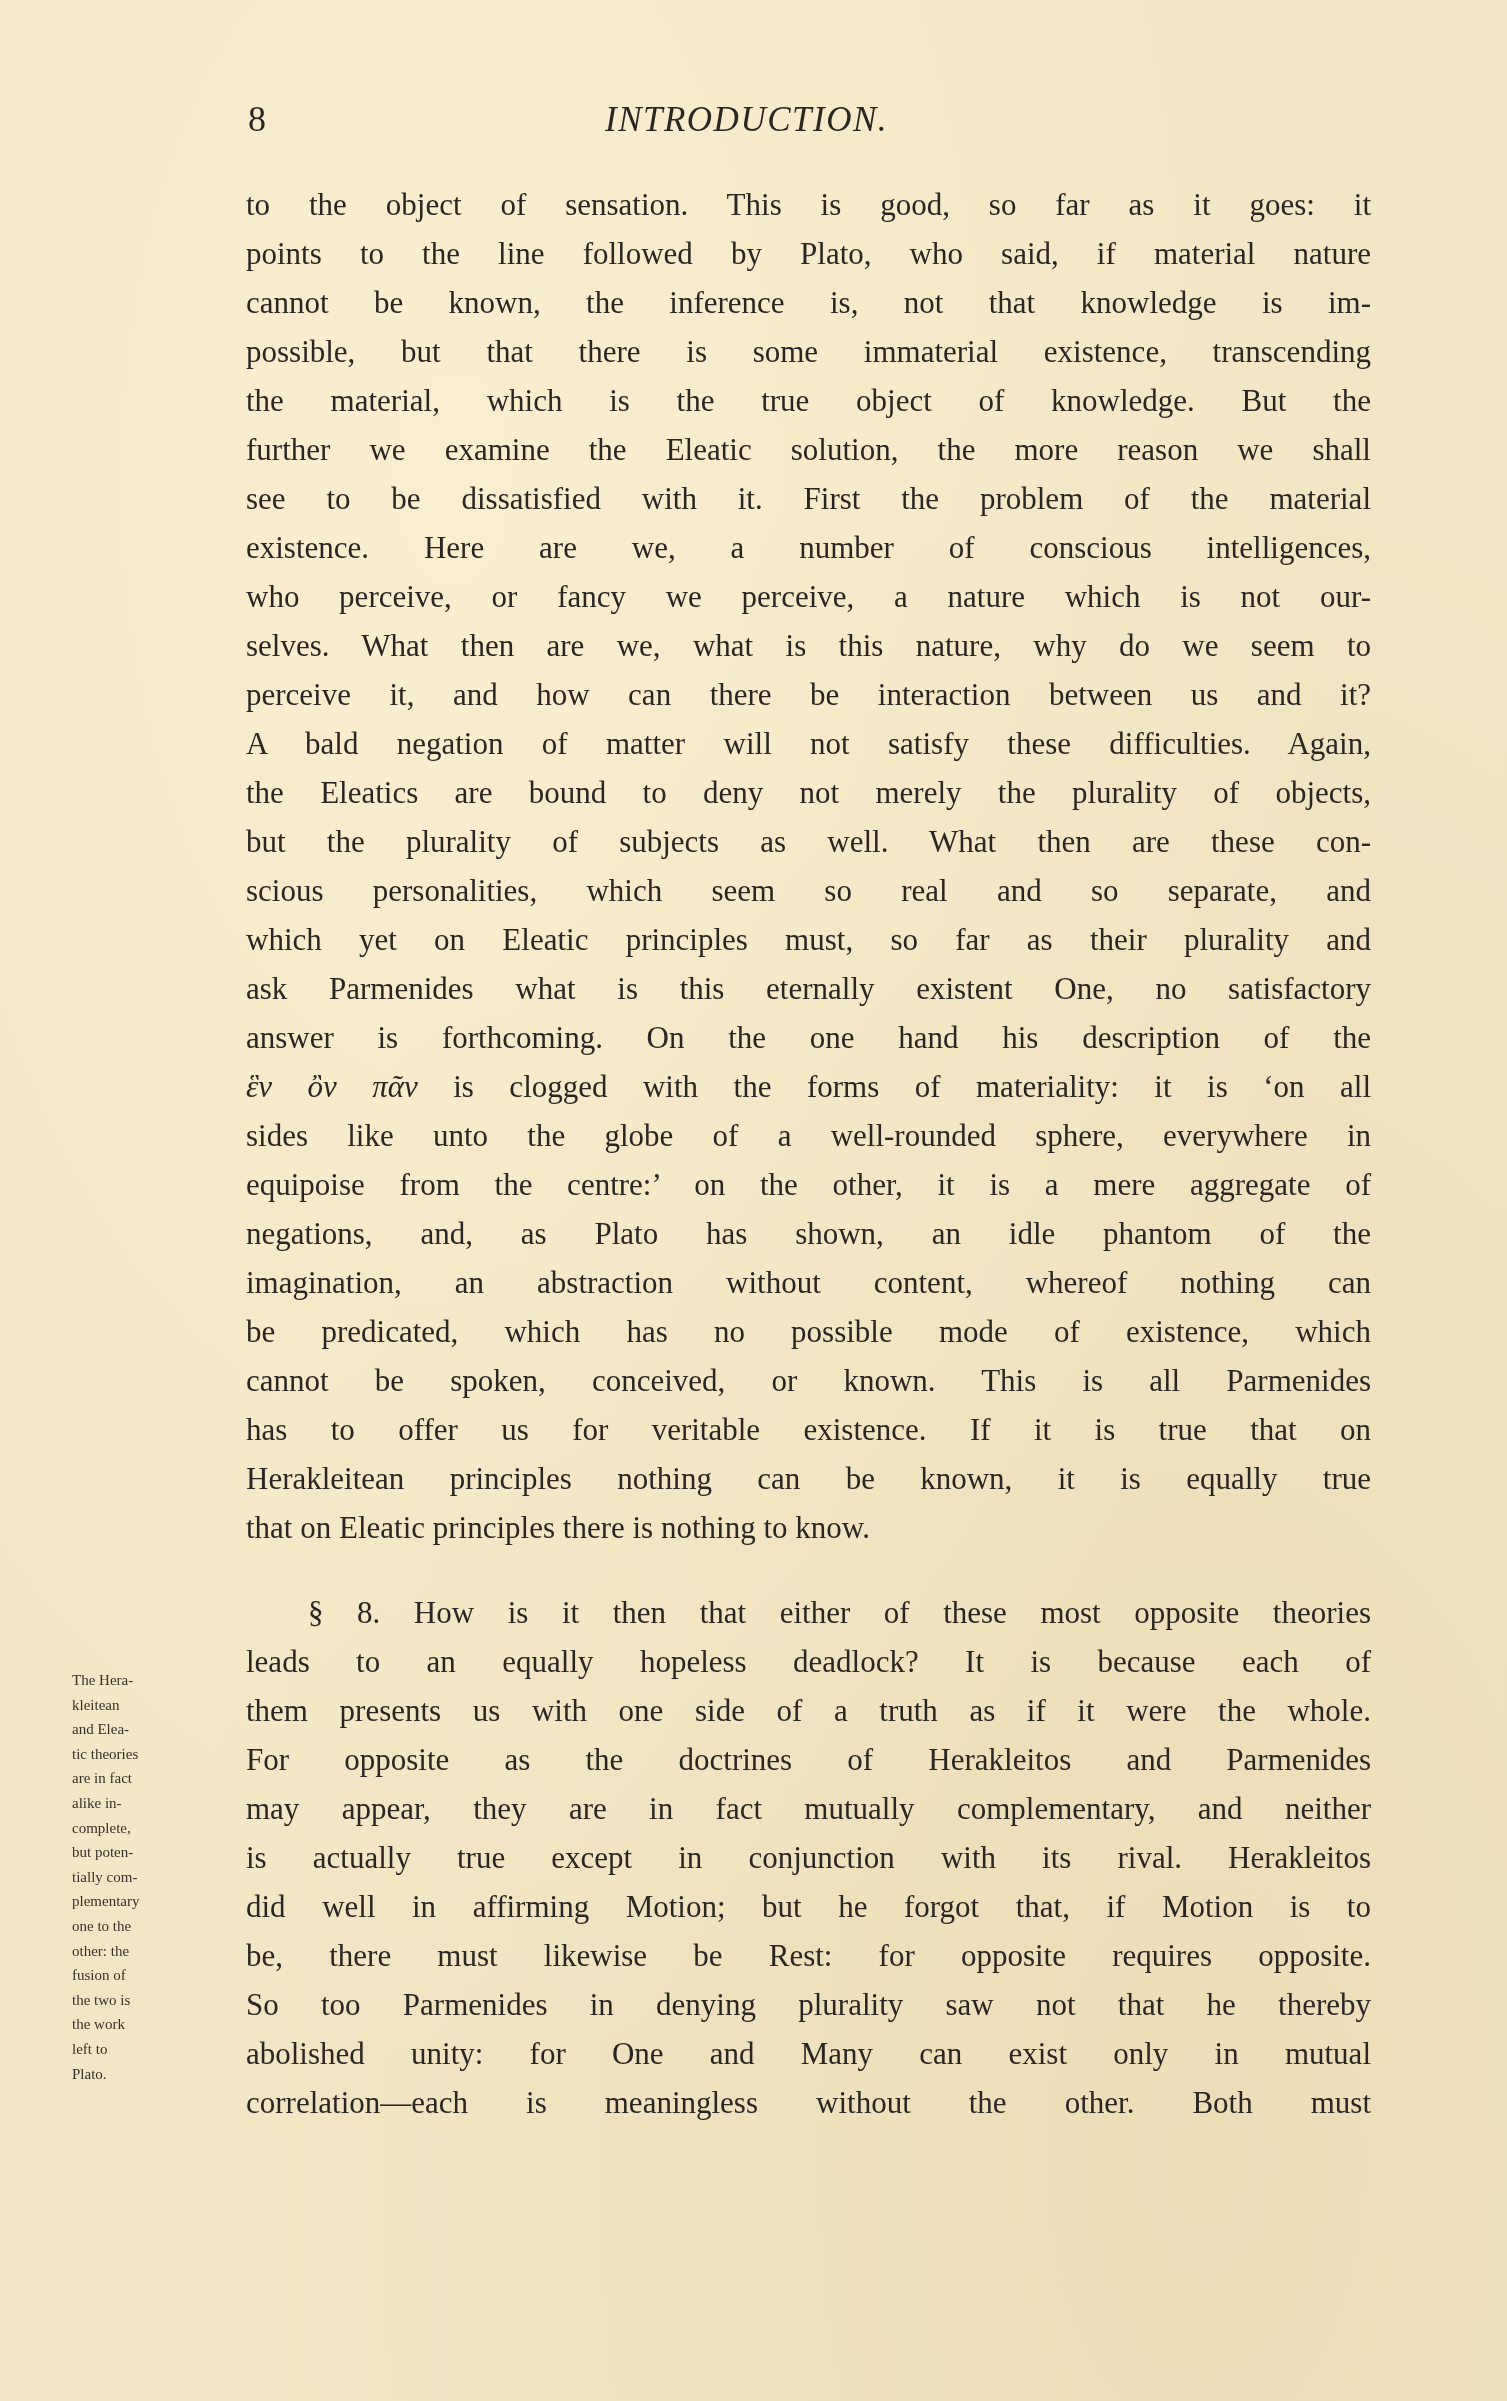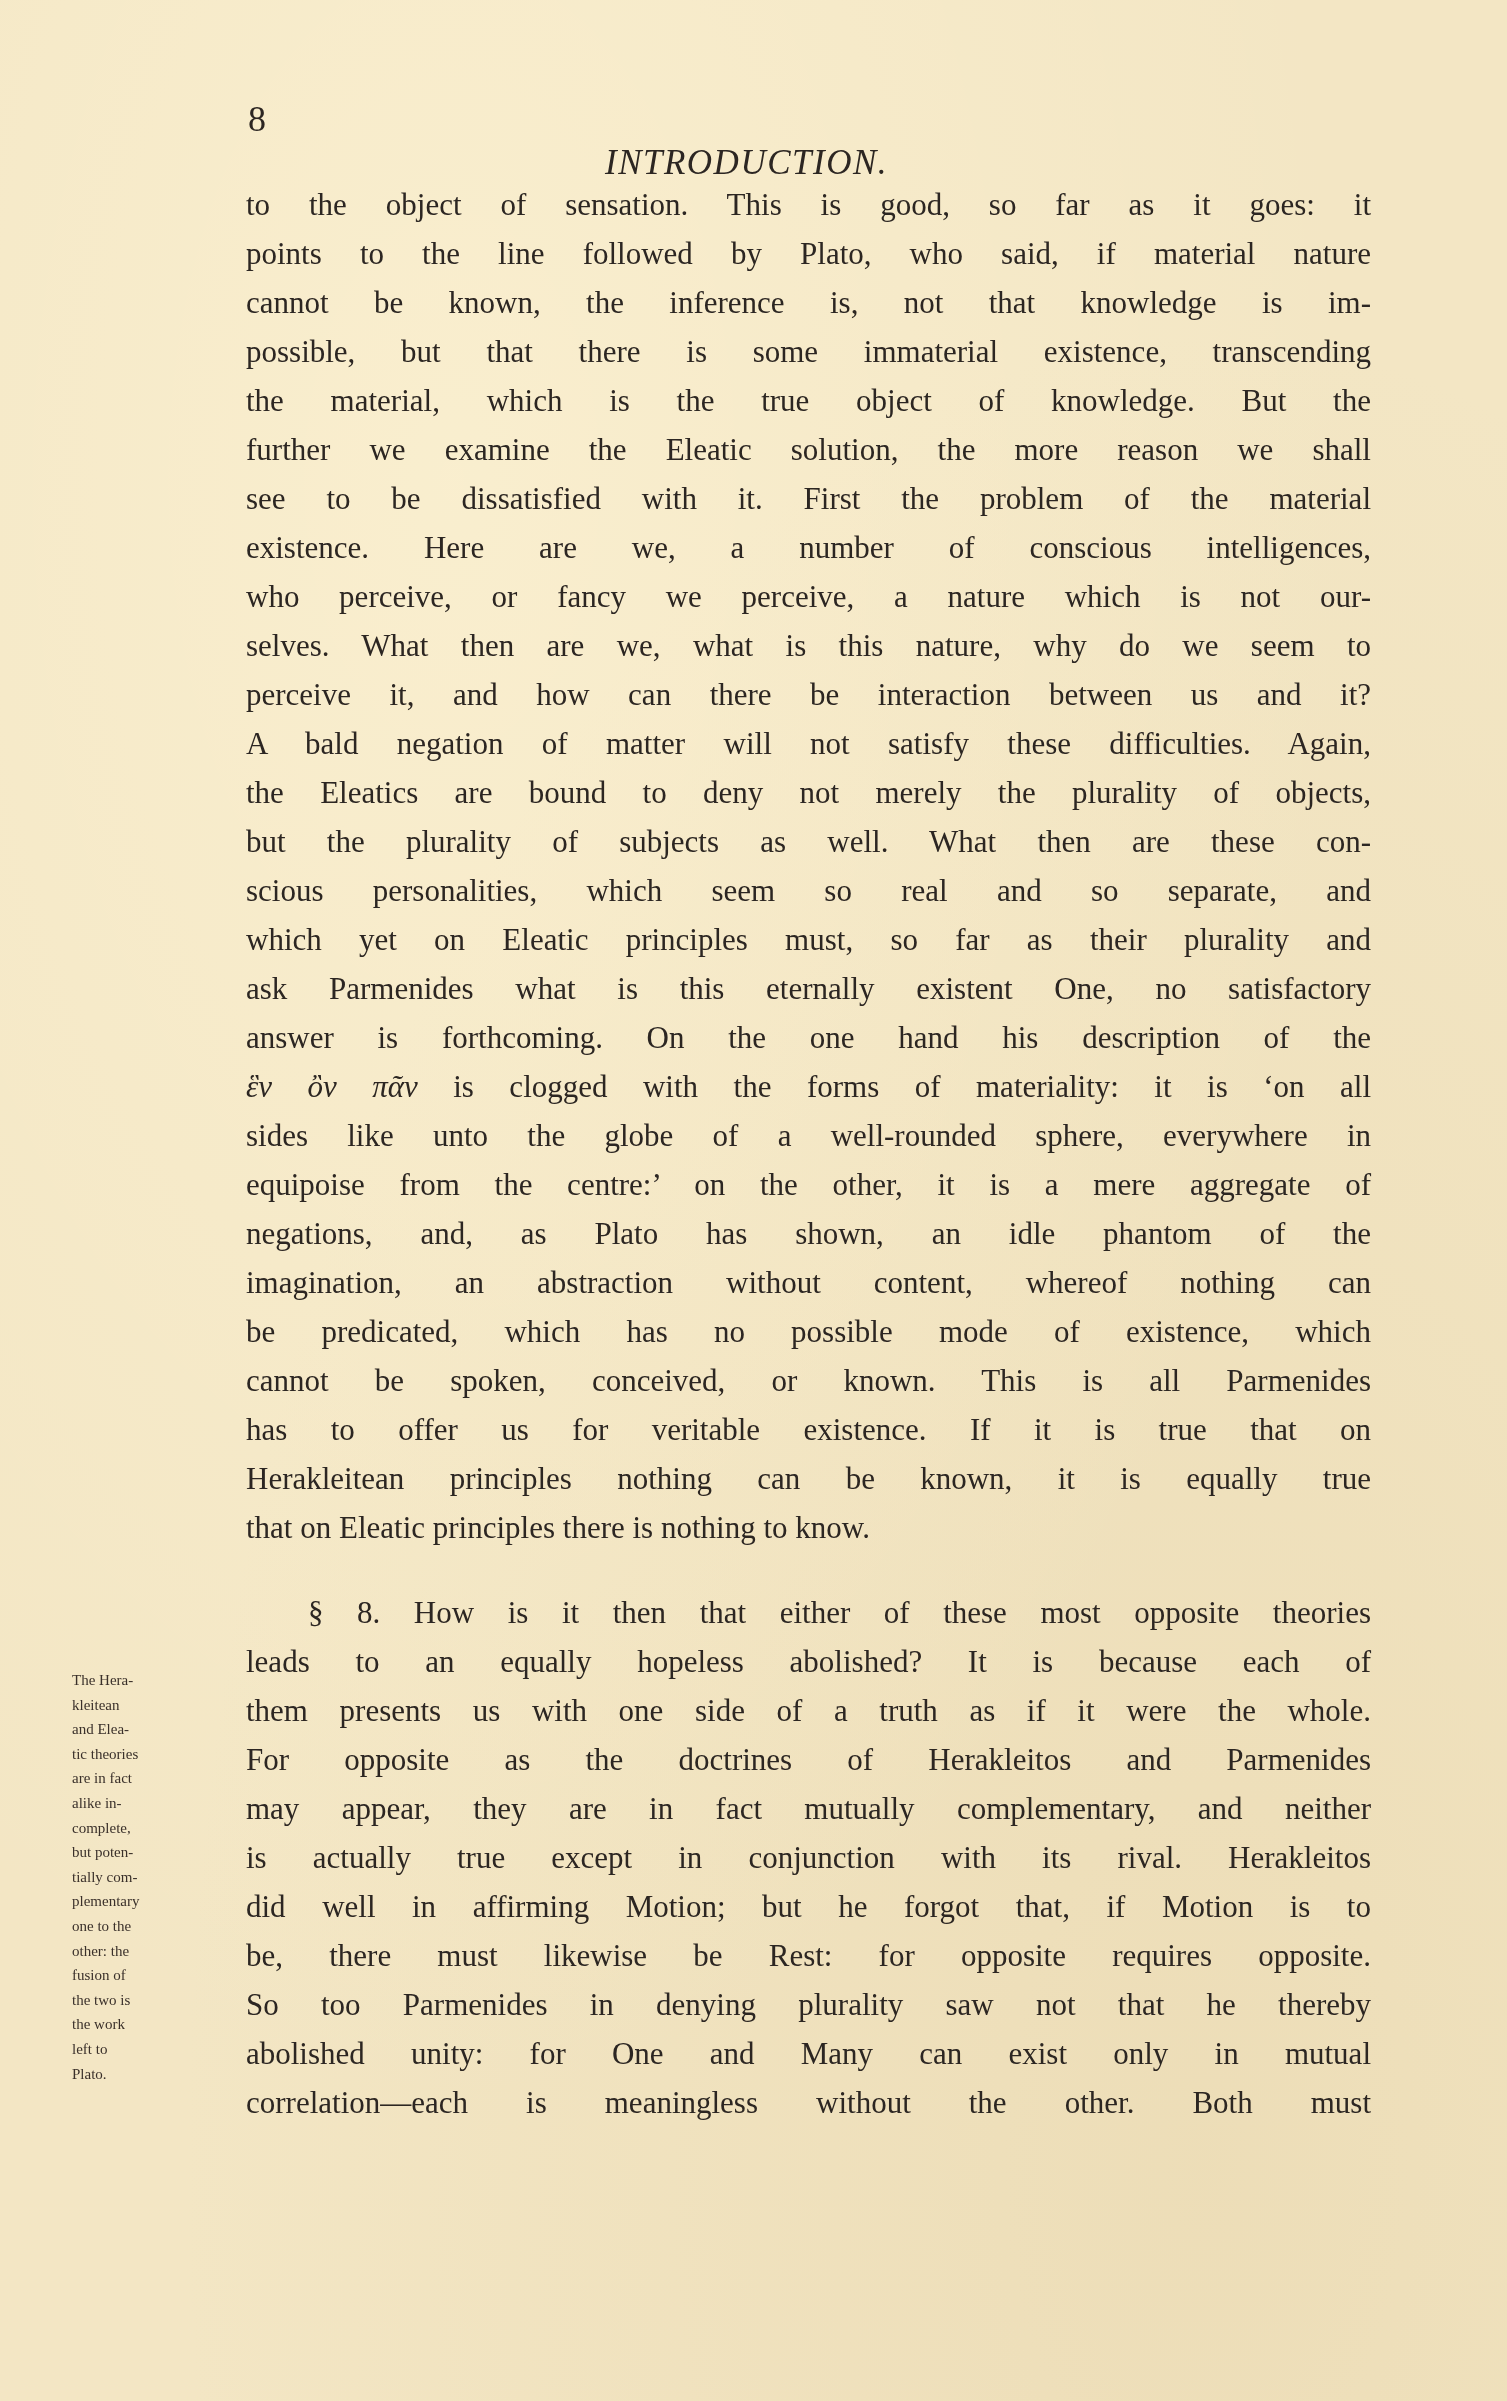--- a/index.html
+++ b/index.html
@@ -11,21 +11,21 @@
     position: relative; overflow: hidden;
     color: #2c2622;
     font-family: "Liberation Serif", "DejaVu Serif", serif;
   }
   .page-number {
     position: absolute; left: 248px; top: 97px;
     font-size: 36px; line-height: 45px;
   }
   .running-head {
     position: absolute; left: 605px; top: 97px;
-    font-size: 35px; line-height: 45px; font-style: italic; letter-spacing: 1.5px; margin-top: 43px;
+    font-size: 35px; line-height: 45px; font-style: italic; letter-spacing: 1.5px;
   }
   .body-text {
     position: absolute; left: 246px; top: 180px; width: 1125px;
   }
   .line {
     display: block; height: 49px; line-height: 49px;
     font-size: 31px; white-space: nowrap;
     text-align: justify; text-align-last: justify;
   }
   .line.last { text-align-last: left; }
@@ -66,21 +66,21 @@
   <span class="line">sides like unto the globe of a well-rounded sphere, everywhere in</span>
   <span class="line">equipoise from the centre:’ on the other, it is a mere aggregate of</span>
   <span class="line">negations, and, as Plato has shown, an idle phantom of the</span>
   <span class="line">imagination, an abstraction without content, whereof nothing can</span>
   <span class="line">be predicated, which has no possible mode of existence, which</span>
   <span class="line">cannot be spoken, conceived, or known.  This is all Parmenides</span>
   <span class="line">has to offer us for veritable existence.  If it is true that on</span>
   <span class="line">Herakleitean principles nothing can be known, it is equally true</span>
   <span class="line last">that on Eleatic principles there is nothing to know.</span>
   <span class="line indent">§ 8.  How is it then that either of these most opposite theories</span>
-  <span class="line">leads to an equally hopeless abolished?  It is because each of</span>
+  <span class="line">leads to an equally hopeless deadlock?  It is because each of</span>
   <span class="line">them presents us with one side of a truth as if it were the whole.</span>
   <span class="line">For opposite as the doctrines of Herakleitos and Parmenides</span>
   <span class="line">may appear, they are in fact mutually complementary, and neither</span>
   <span class="line">is actually true except in conjunction with its rival.  Herakleitos</span>
   <span class="line">did well in affirming Motion; but he forgot that, if Motion is to</span>
   <span class="line">be, there must likewise be Rest: for opposite requires opposite.</span>
   <span class="line">So too Parmenides in denying plurality saw not that he thereby</span>
   <span class="line">abolished unity: for One and Many can exist only in mutual</span>
   <span class="line">correlation—each is meaningless without the other.  Both must</span>
 </div>

